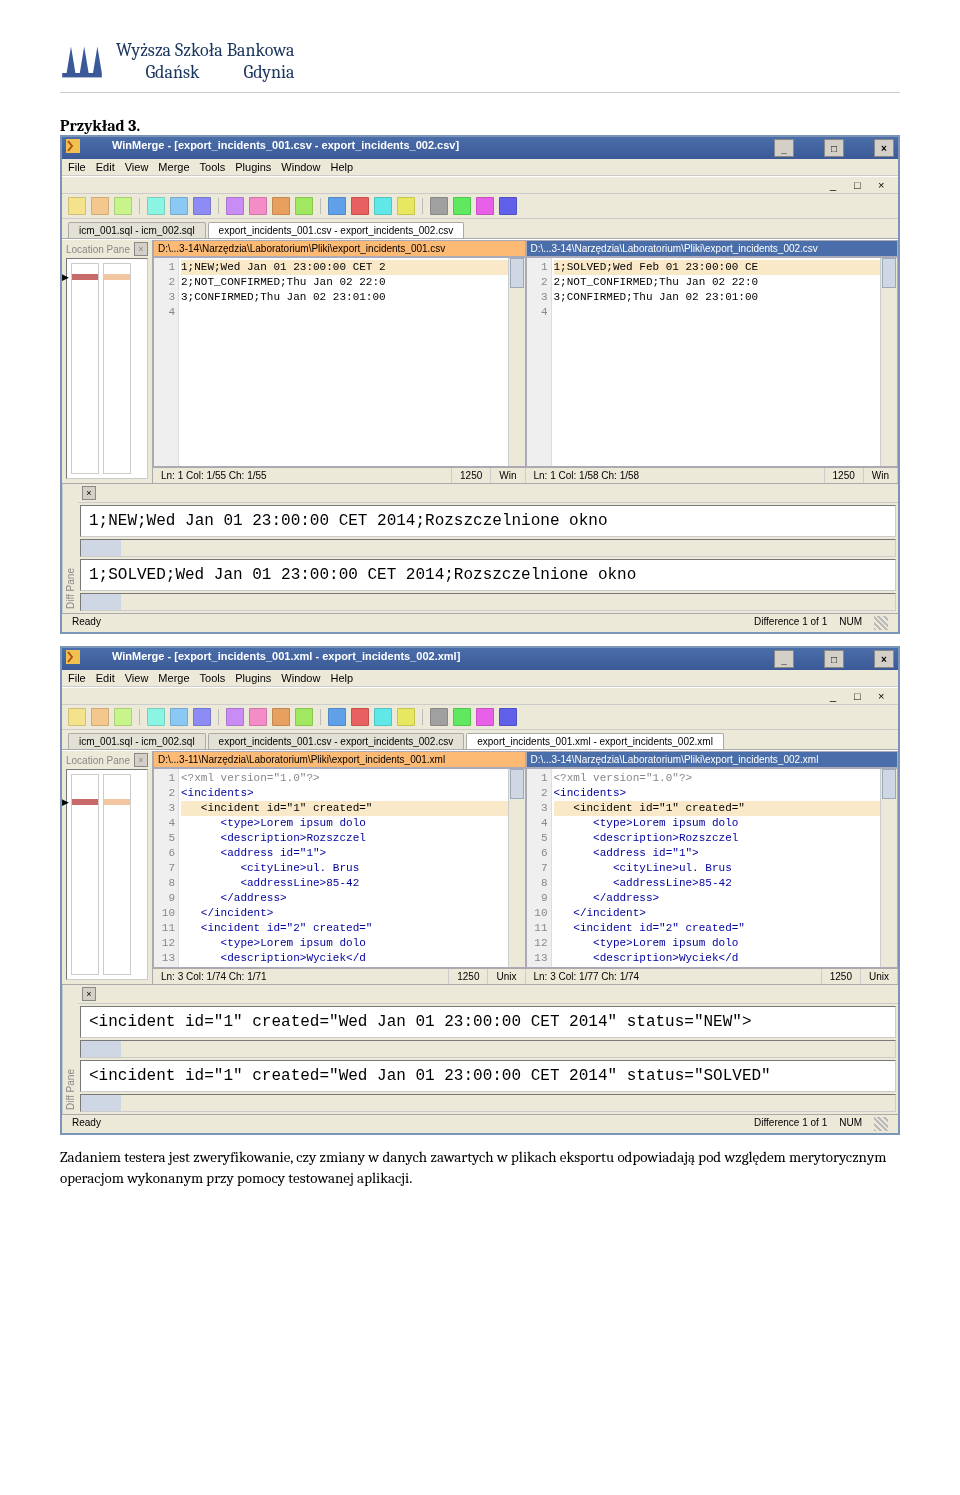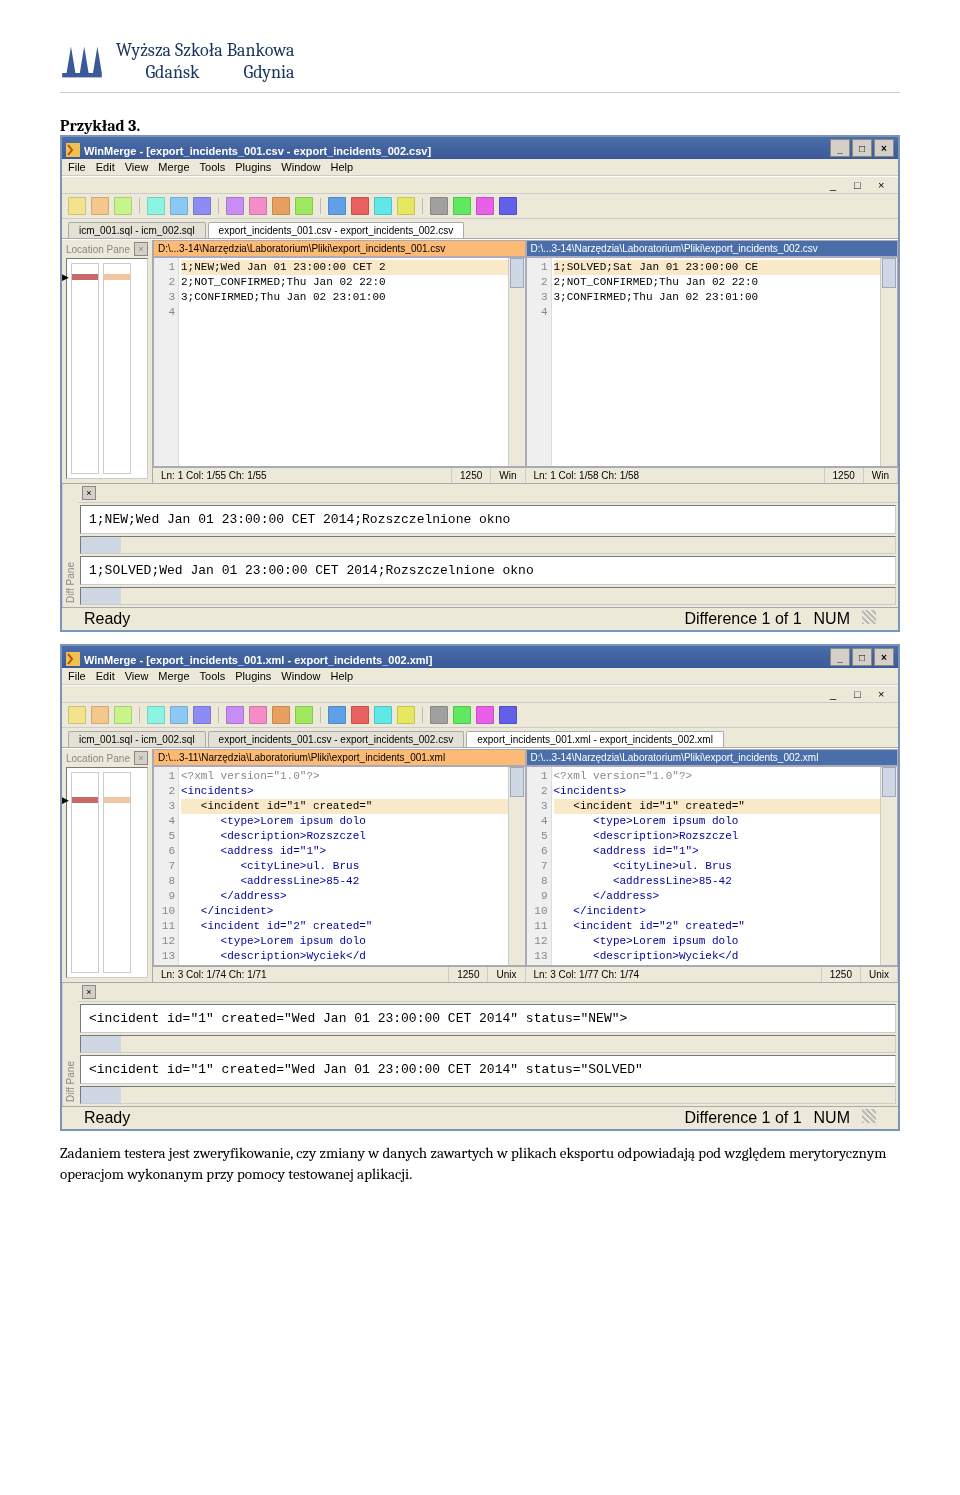--- a/index.html
+++ b/index.html
@@ -36,23 +36,24 @@
     border: 2px solid #7a95b8;
     font-family: Tahoma, Verdana, sans-serif;
     font-size: 11px;
     background: #ece9d8;
     margin-bottom: 12px;
   }
   .titlebar {
     background: linear-gradient(#4a6ea9, #3b5998);
     color: #fff;
     display: flex;
-    align-items: flex-end;
+    align-items: flex-start;
     padding: 2px 4px;
     font-weight: bold;
+    gap: 28px;
   }
   .titlebar .spacer { flex: 1; }
   .titlebar .tbtn {
     width: 18px; height: 16px;
     background: #d4d0c8;
     border: 1px solid #888;
     margin-left: 2px;
     display: flex; align-items: center; justify-content: center;
     color: #000; font-size: 10px; font-family: Arial;
   }
@@ -167,32 +168,32 @@
   }
   .statusrow .cell { padding: 2px 8px; border-right: 1px solid #ccc; }
   .diffpane {
     border-top: 1px solid #aaa;
   }
   .diffpane .diffhd {
     display: flex; align-items: center; gap: 4px;
     padding: 2px 4px; background: #ece9d8; border-bottom: 1px solid #ccc;
   }
   .diffpane .difftext {
-    font-family: "Courier New", monospace; font-size: 13px;
+    font-family: "Courier New", monospace; font-size: 16px;
     padding: 6px 8px; background: #fff; border: 1px inset #ccc;
     margin: 2px;
   }
   .diffpane .scrollh { height: 16px; background: #ece9d8; margin: 0 2px 2px 2px; border: 1px inset #ccc; position: relative; }
   .diffpane .scrollh .thumb { position: absolute; left: 0; top: 0; bottom: 0; width: 40px; background: #cfd7e5; }
   .bottomstatus {
     display: flex;
     background: #ece9d8;
     border-top: 1px solid #aaa;
-    font-size: 16px;
-    padding: 2px 22px;
+    font-size: 10px;
+    padding: 2px 10px;
     justify-content: space-between;
   }
   .bottomstatus .right { display: flex; gap: 12px; }
   .vertical-label {
     writing-mode: vertical-rl;
     transform: rotate(180deg);
     font-size: 10px;
     color: #888;
     padding: 4px 2px;
     background: #ece9d8;
@@ -314,21 +315,21 @@
               </div>
             <div class="code" id="cAL"><div class="line diffline">1;NEW;Wed Jan 01 23:00:00 CET 2</div><div class="line">2;NOT_CONFIRMED;Thu Jan 02 22:0</div><div class="line">3;CONFIRMED;Thu Jan 02 23:01:00</div><div class="line"></div><div class="scrollbar-v"><div class="thumb"></div></div></div>
           </div>
           <div class="editor">
             <div class="gutter" id="gAR">
                 <div>1</div>
                 <div>2</div>
                 <div>3</div>
                 <div>4</div>
               </div>
-            <div class="code" id="cAR"><div class="line diffline">1;SOLVED;Sat Jan 01 23:00:00 CE</div><div class="line">2;NOT_CONFIRMED;Thu Jan 02 22:0</div><div class="line">3;CONFIRMED;Thu Jan 02 23:01:00</div><div class="line"></div><div class="scrollbar-v"><div class="thumb"></div></div></div>
+            <div class="code" id="cAR"><div class="line diffline">1;SOLVED;Wed Feb 01 23:00:00 CE</div><div class="line">2;NOT_CONFIRMED;Thu Jan 02 22:0</div><div class="line">3;CONFIRMED;Thu Jan 02 23:01:00</div><div class="line"></div><div class="scrollbar-v"><div class="thumb"></div></div></div>
           </div>
         </div>
         <div class="statusrow">
           <div class="cell" style="flex:1">Ln: 1  Col: 1/55  Ch: 1/55</div>
           <div class="cell">1250</div>
           <div class="cell">Win</div>
           <div class="cell" style="flex:1">Ln: 1  Col: 1/58  Ch: 1/58</div>
           <div class="cell">1250</div>
           <div class="cell">Win</div>
         </div>

